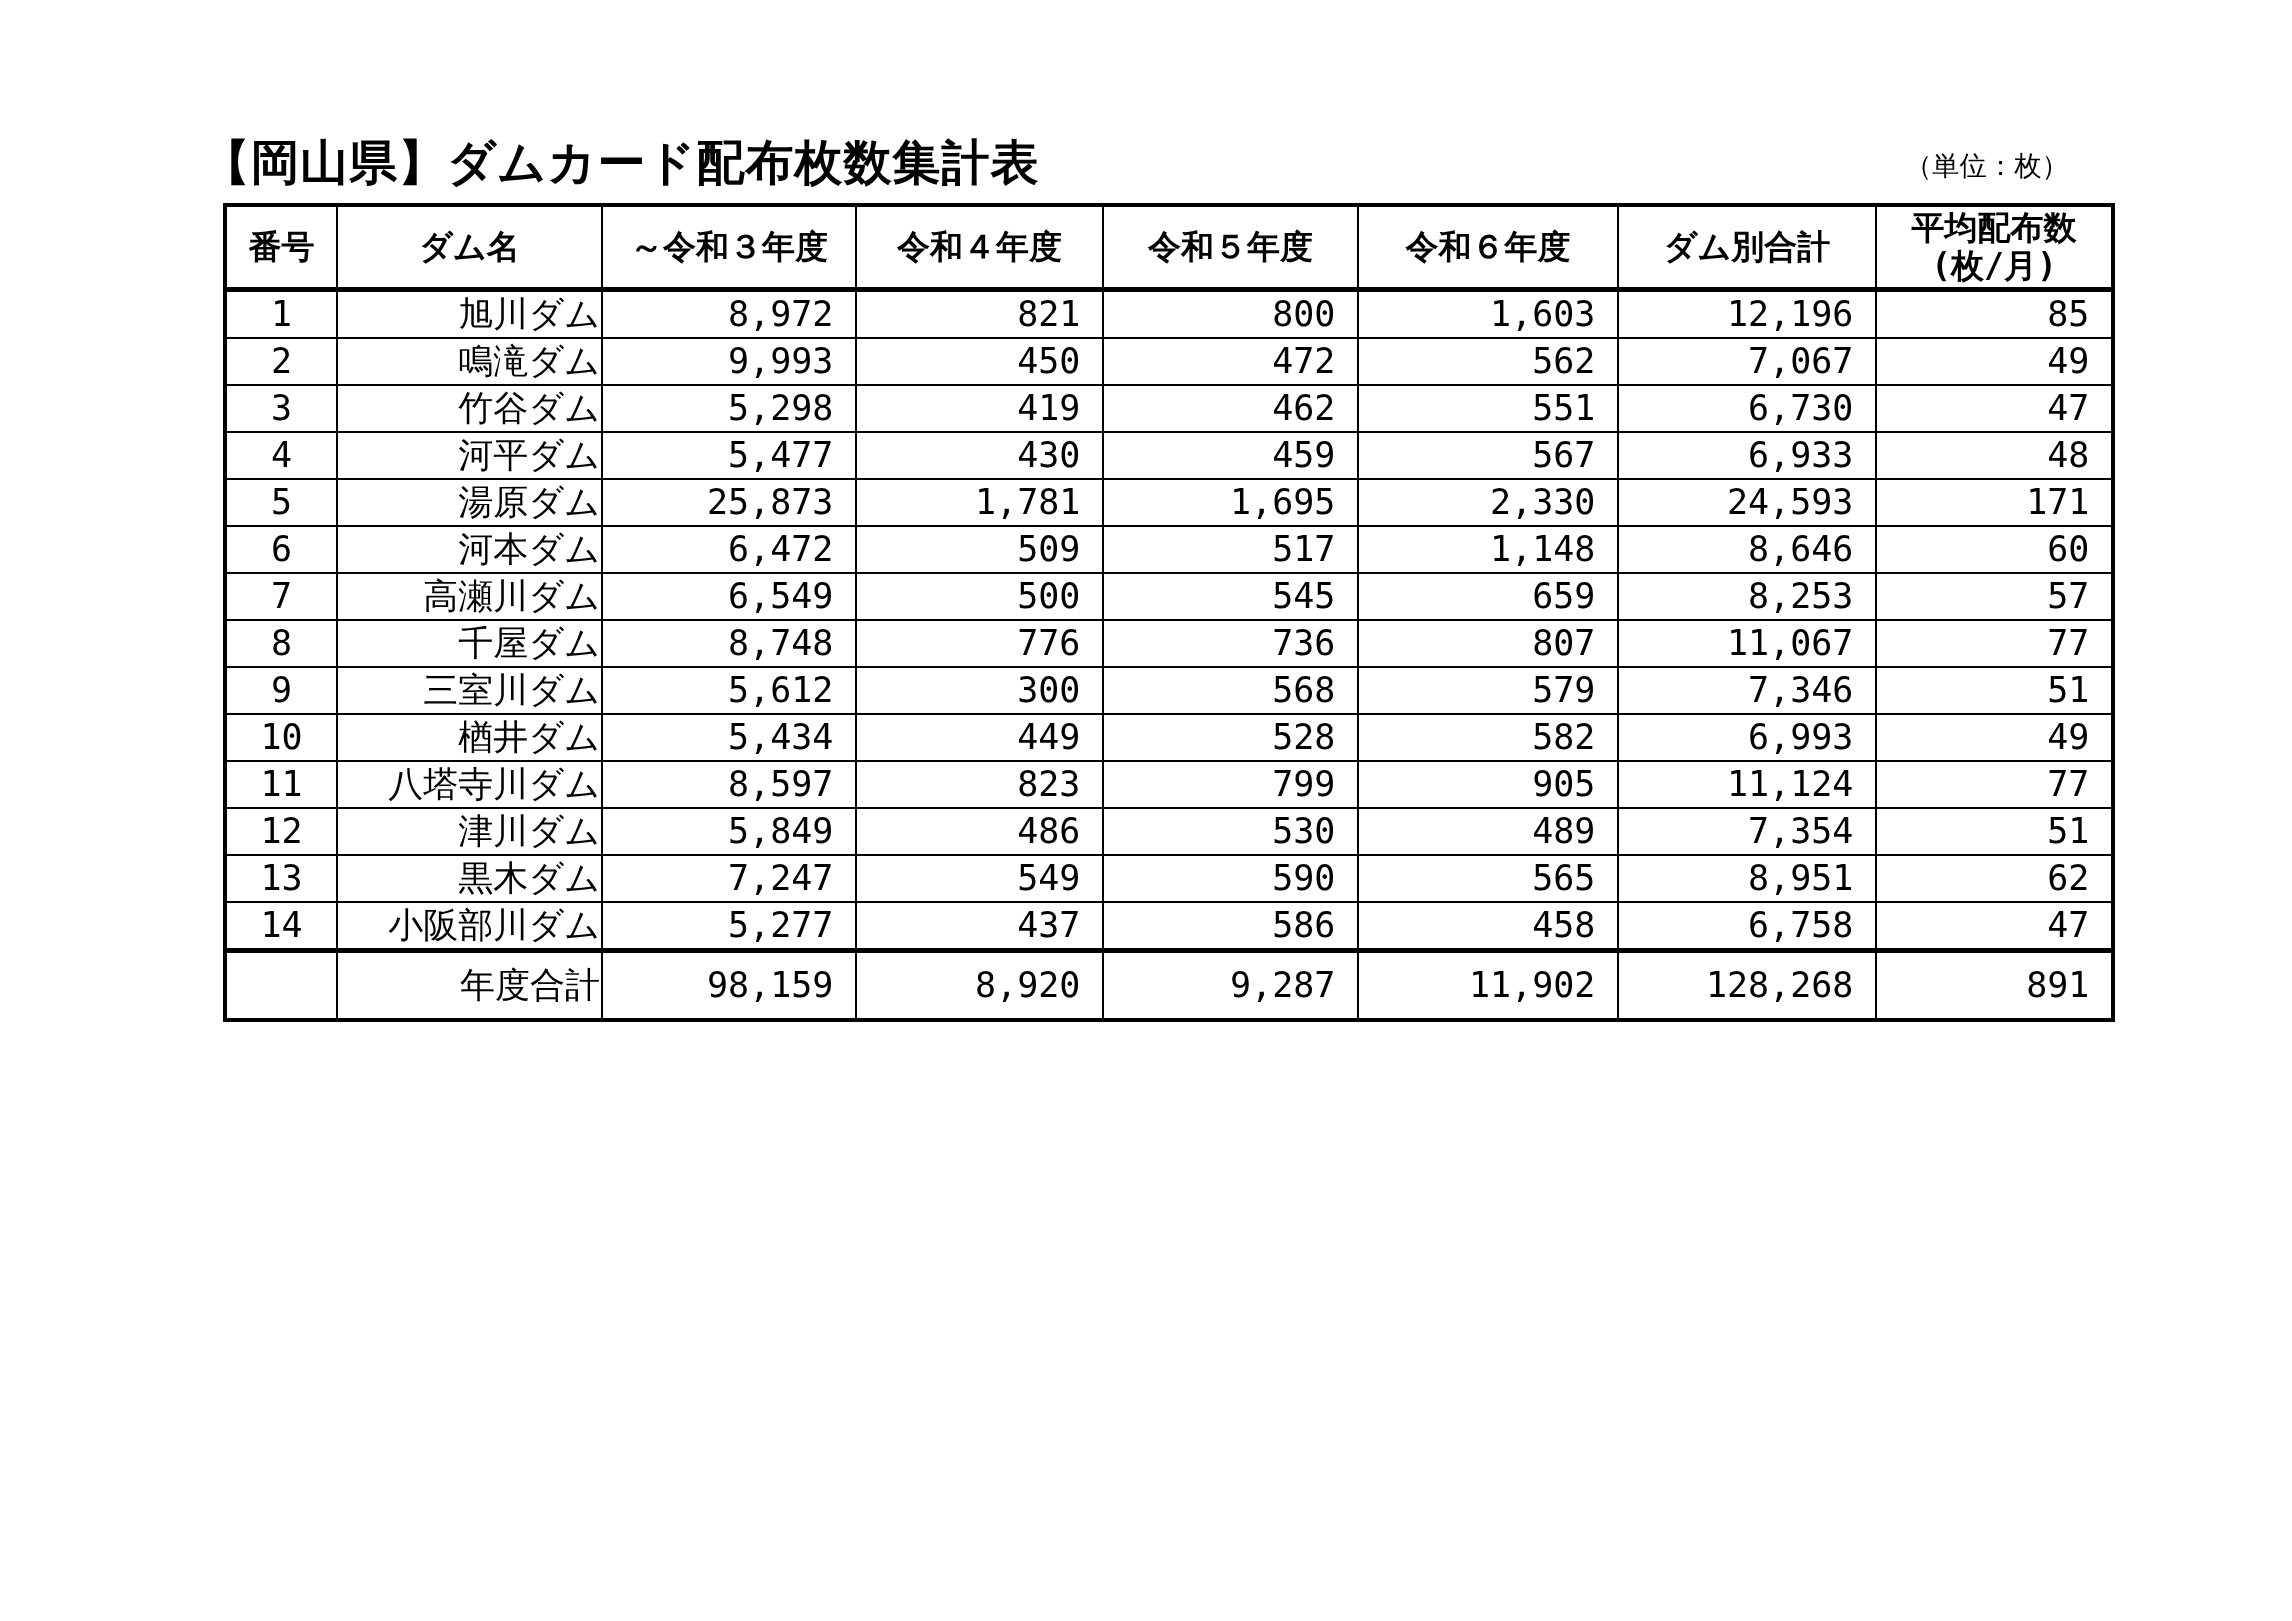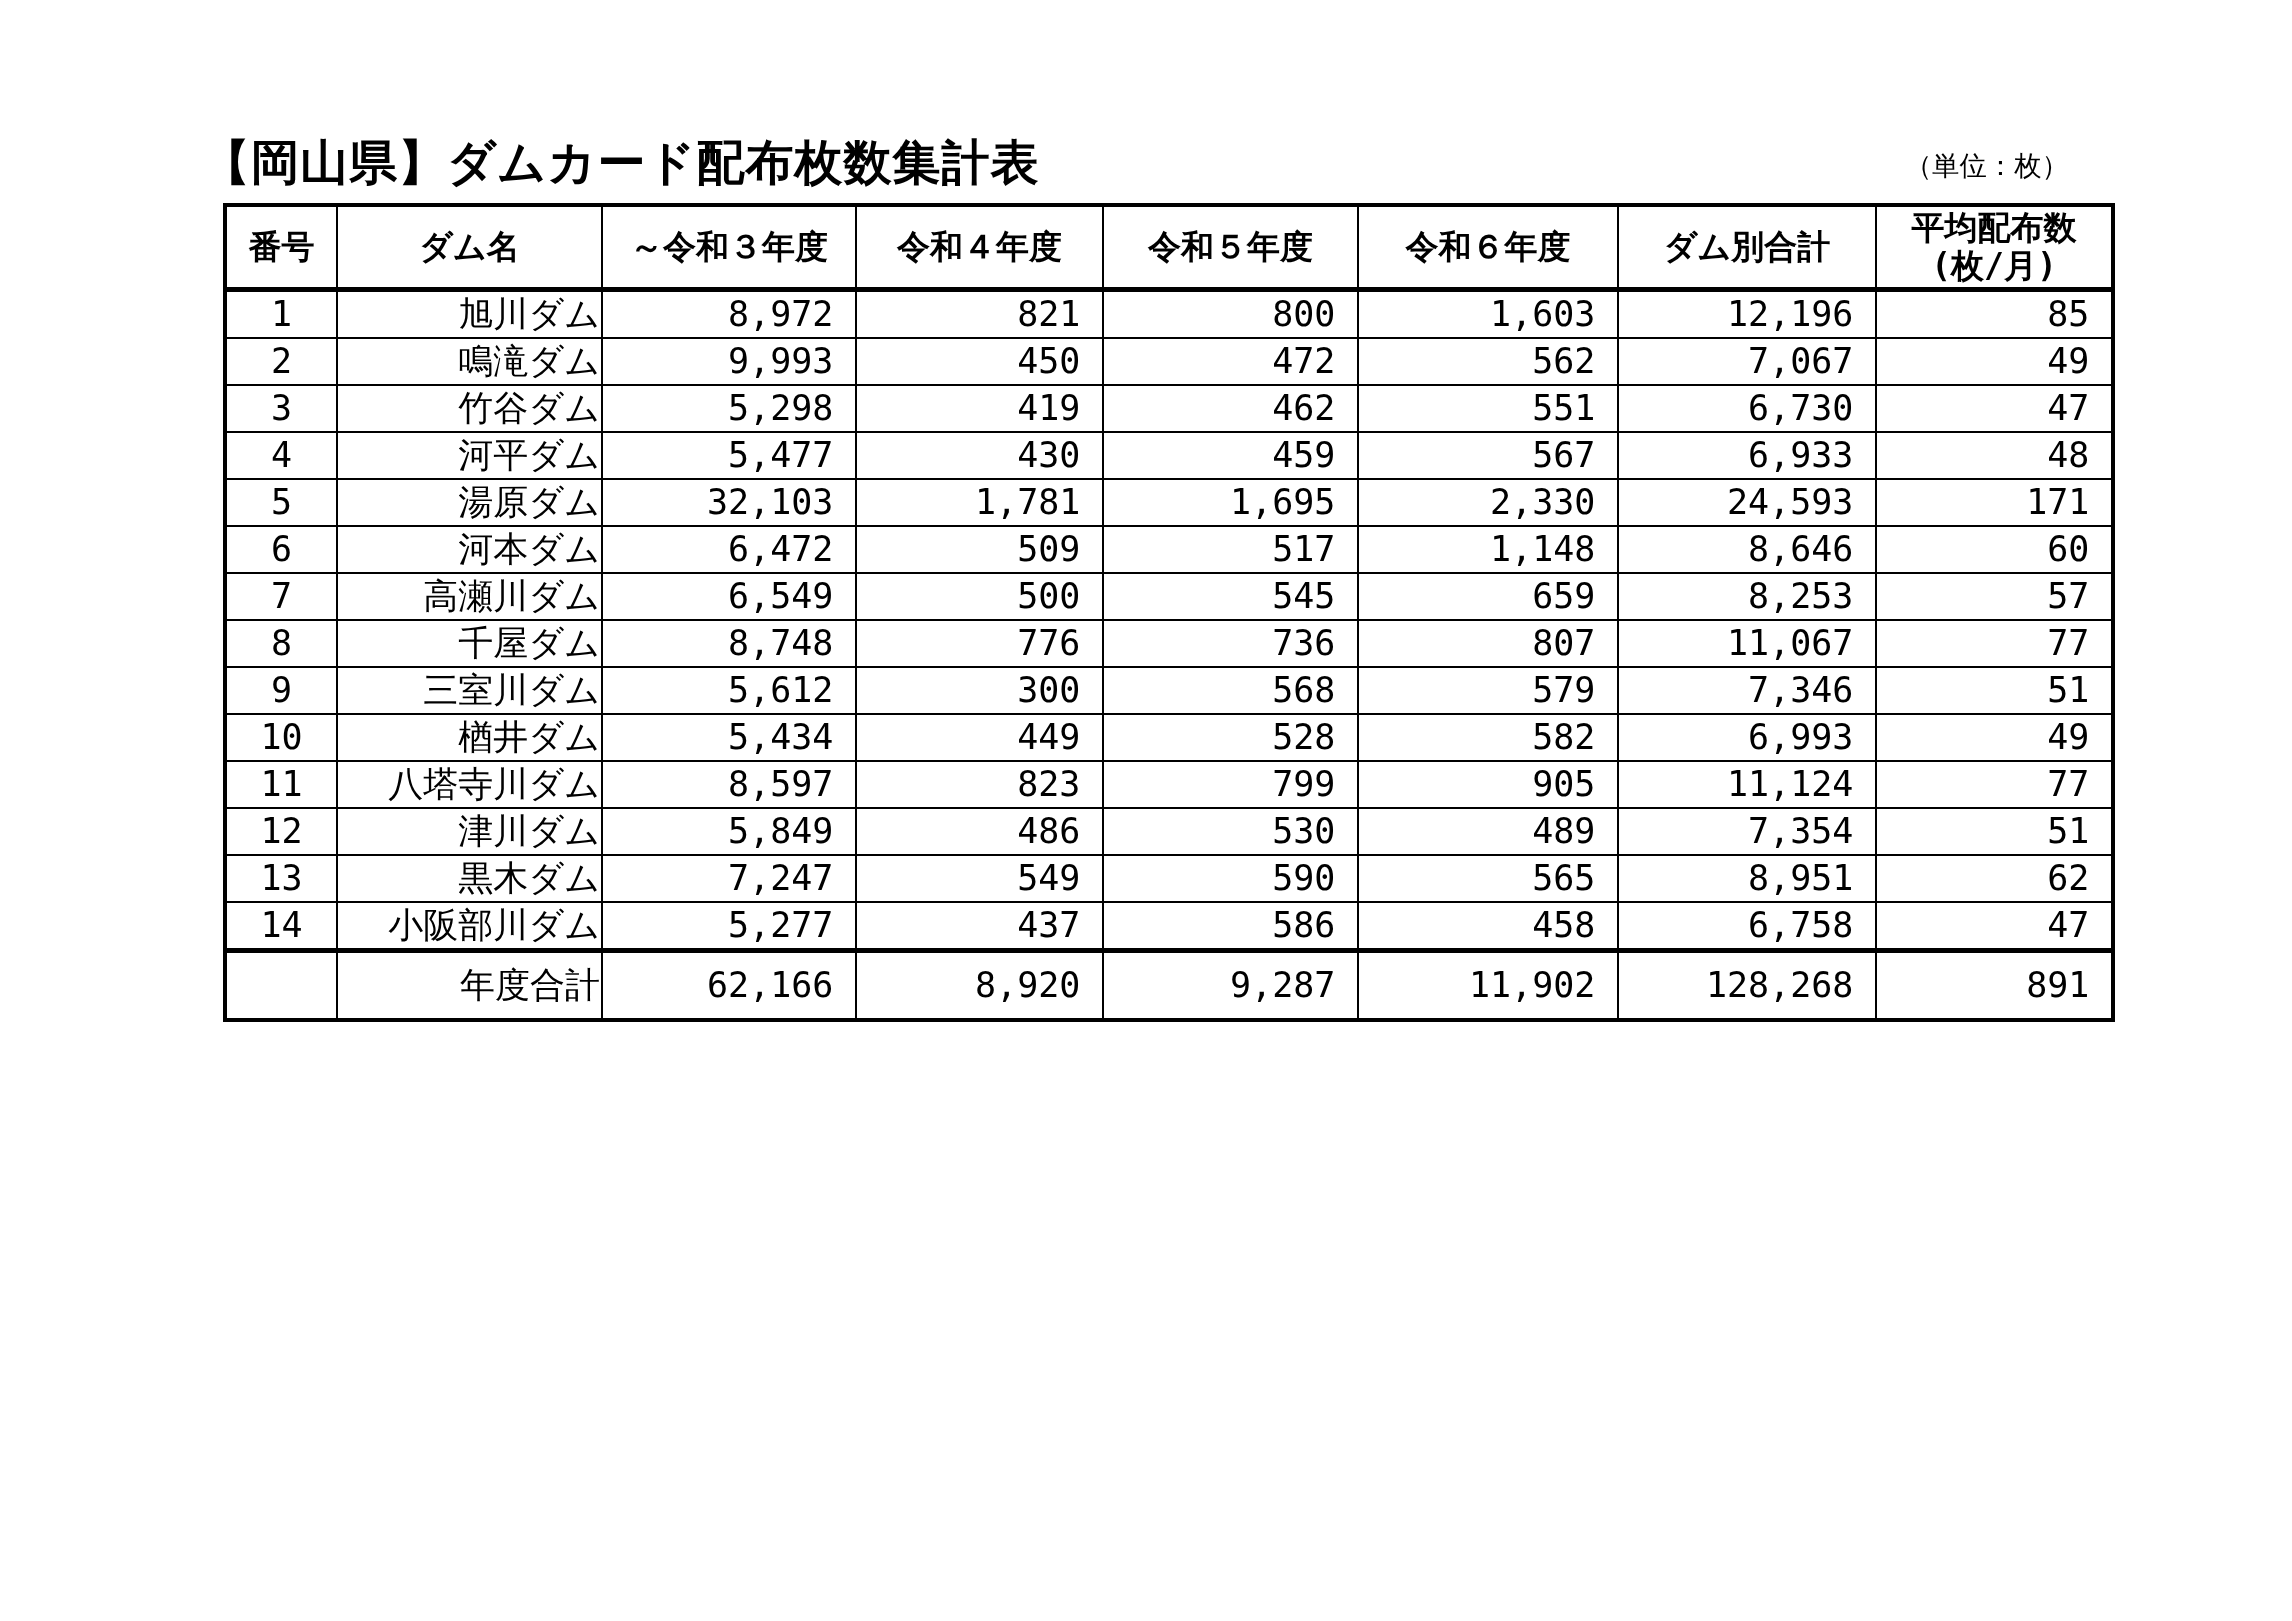--- a/index.html
+++ b/index.html
@@ -139,21 +139,21 @@
         <td class="cell-num">5,477</td>
         <td class="cell-num">430</td>
         <td class="cell-num">459</td>
         <td class="cell-num">567</td>
         <td class="cell-num">6,933</td>
         <td class="cell-num">48</td>
       </tr>
       <tr>
         <td class="cell-no">5</td>
         <td class="cell-name">湯原ダム</td>
-        <td class="cell-num">32,103</td>
+        <td class="cell-num">25,873</td>
         <td class="cell-num">1,781</td>
         <td class="cell-num">1,695</td>
         <td class="cell-num">2,330</td>
         <td class="cell-num">24,593</td>
         <td class="cell-num">171</td>
       </tr>
       <tr>
         <td class="cell-no">6</td>
         <td class="cell-name">河本ダム</td>
         <td class="cell-num">6,472</td>
@@ -241,21 +241,21 @@
         <td class="cell-num">586</td>
         <td class="cell-num">458</td>
         <td class="cell-num">6,758</td>
         <td class="cell-num">47</td>
       </tr>
     </tbody>
   <tbody>
     <tr class="total-row">
       <td class="cell-no"></td>
       <td class="cell-name">年度合計</td>
-      <td class="cell-num">62,166</td>
+      <td class="cell-num">98,159</td>
       <td class="cell-num">8,920</td>
       <td class="cell-num">9,287</td>
       <td class="cell-num">11,902</td>
       <td class="cell-num">128,268</td>
       <td class="cell-num">891</td>
     </tr>
   </tbody>
 </table>
 
 

